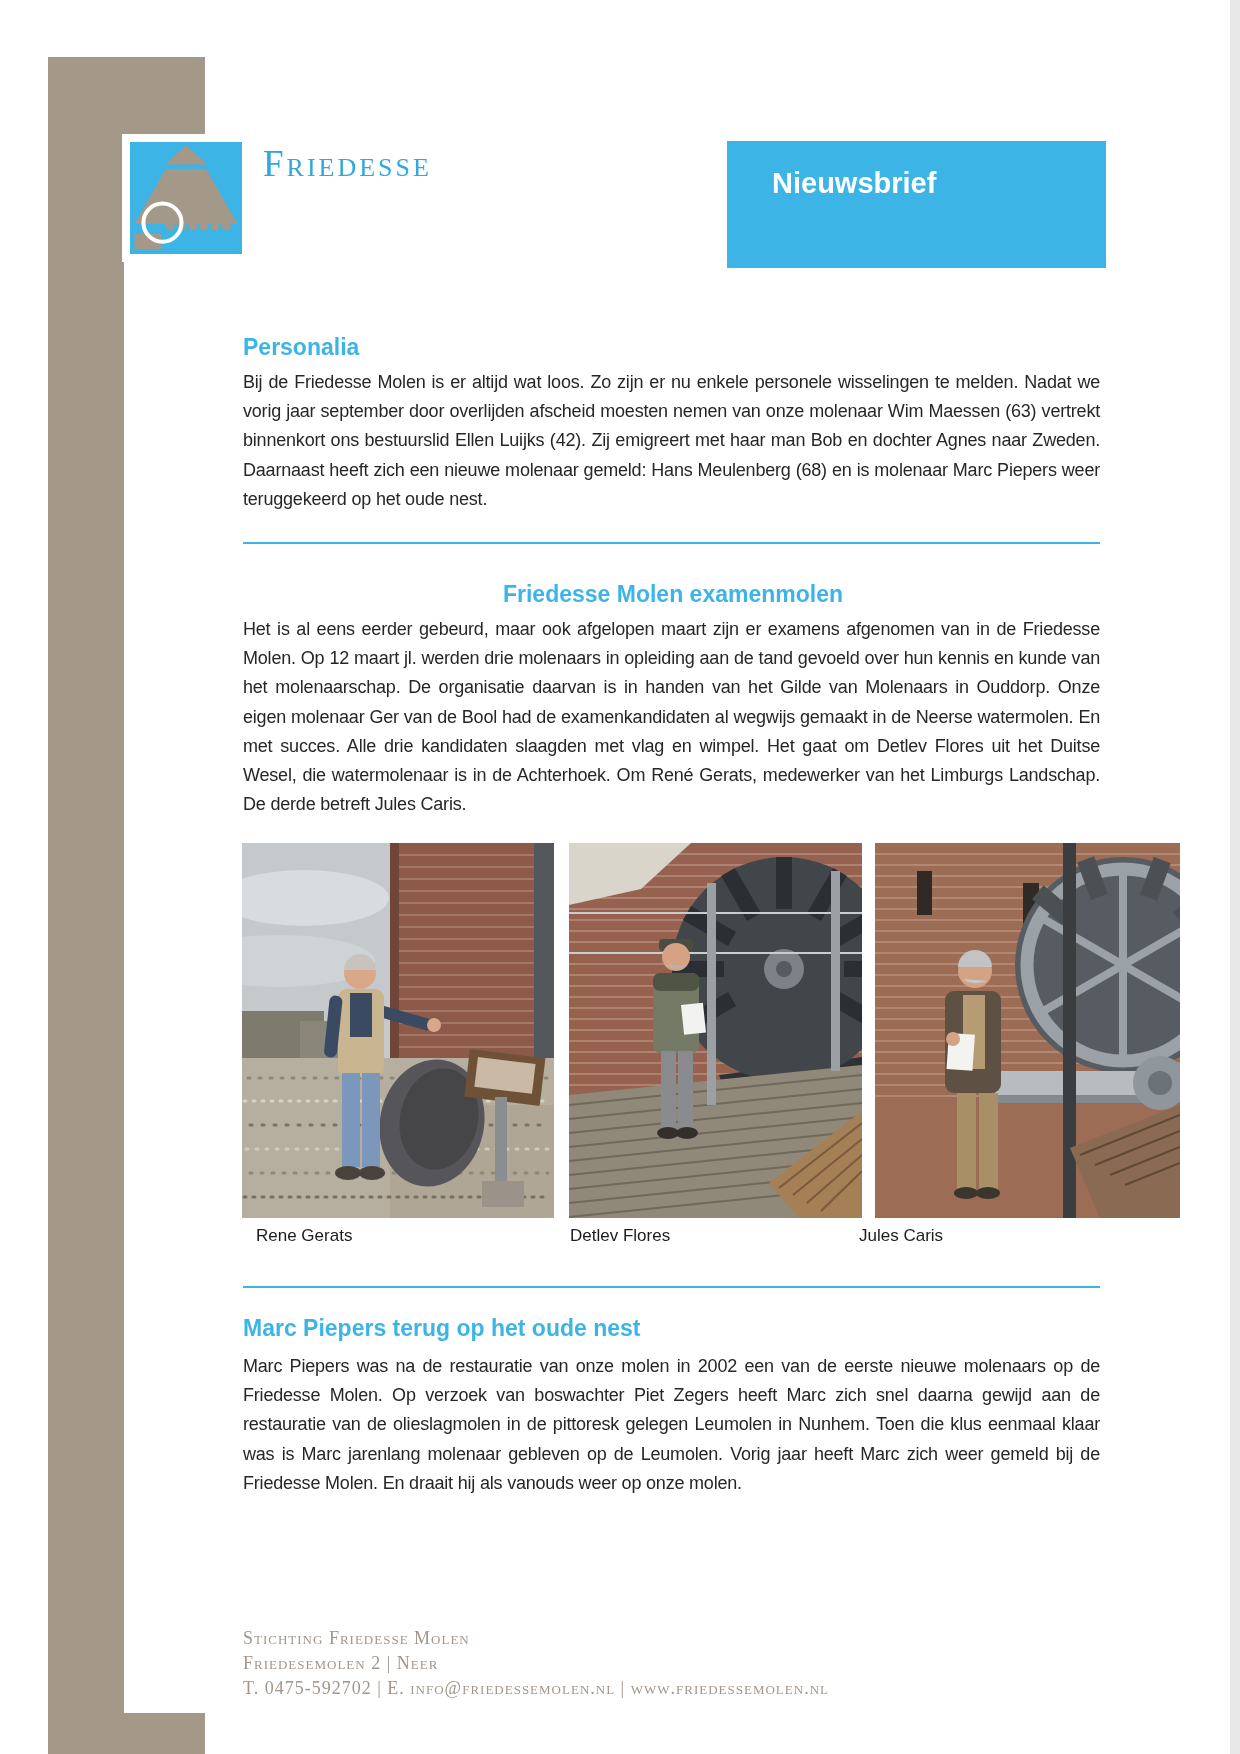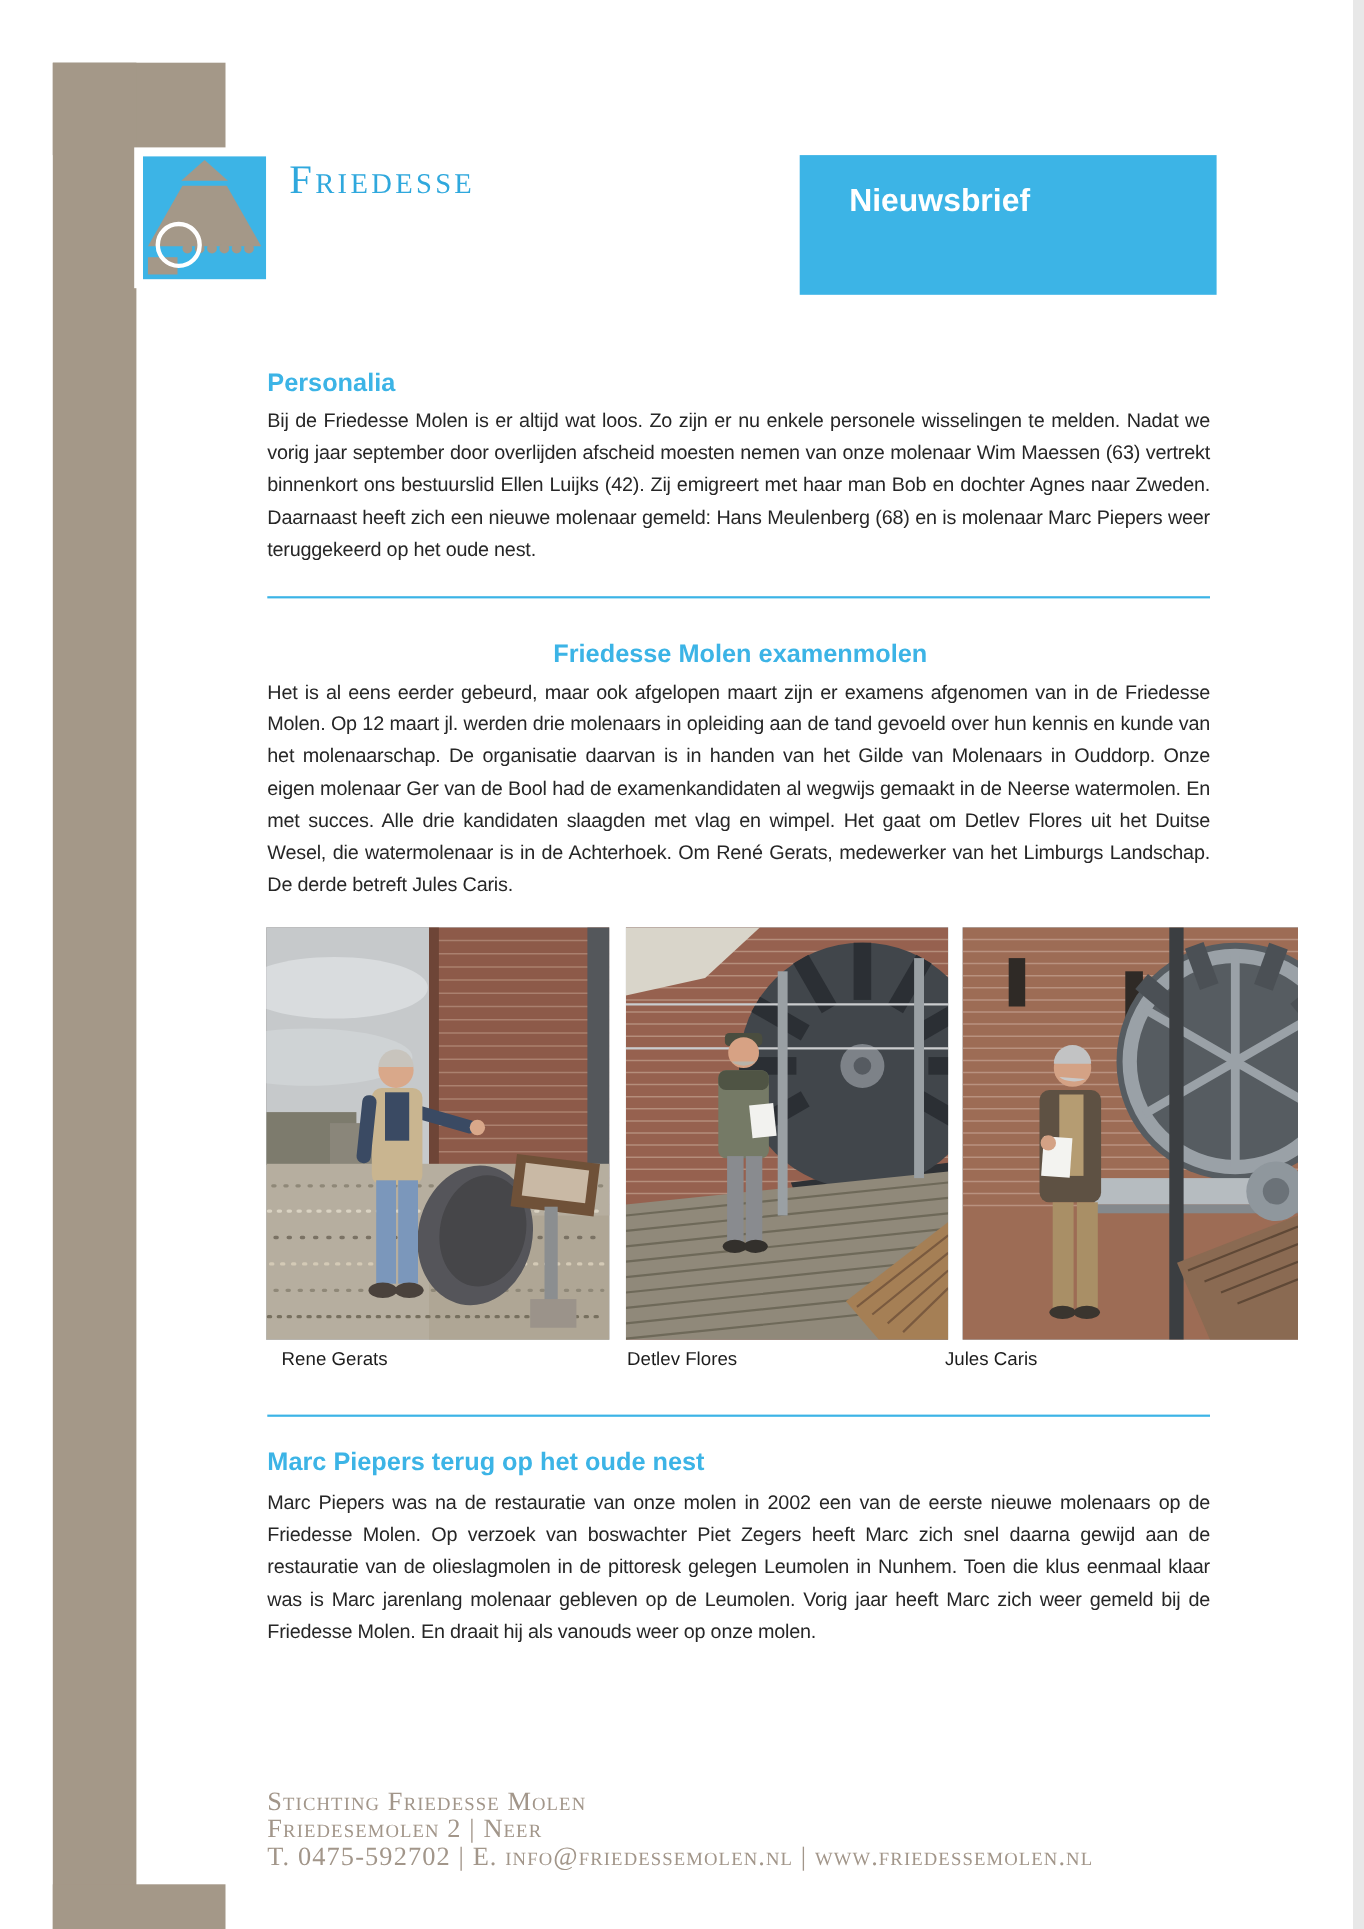--- a/index.html
+++ b/index.html
@@ -23,21 +23,21 @@
   
   .h-section{color:#3cb4e6;font-weight:bold;font-size:23px;line-height:26px;width:860px;}
   .body-text{width:857px;font-size:18px;line-height:29.2px;color:#262626;
              text-align:justify;letter-spacing:-0.2px;}
   .divider{width:857px;height:0;border-top:2px solid #3cb4e6;}
   .photo{top:843px;height:375px;overflow:hidden;background:#999;}
   .photo svg{display:block;width:100%;height:100%;}
   .caption{top:1226px;font-size:17px;color:#1c1c1c;}
   
   .footer{left:243px;top:1626px;color:#a2968a;font-family:"Liberation Serif",serif;
-          font-variant:small-caps;font-size:24px;line-height:25px;letter-spacing:1px;}
+          font-variant:small-caps;font-size:18px;line-height:25px;letter-spacing:1px;}
 </style>
 </head>
 <body>
 
 <div class="page">
 
   <div class="abs bar-top"></div>
   <div class="abs bar-vert"></div>
   <div class="abs bar-bottom"></div>
 

